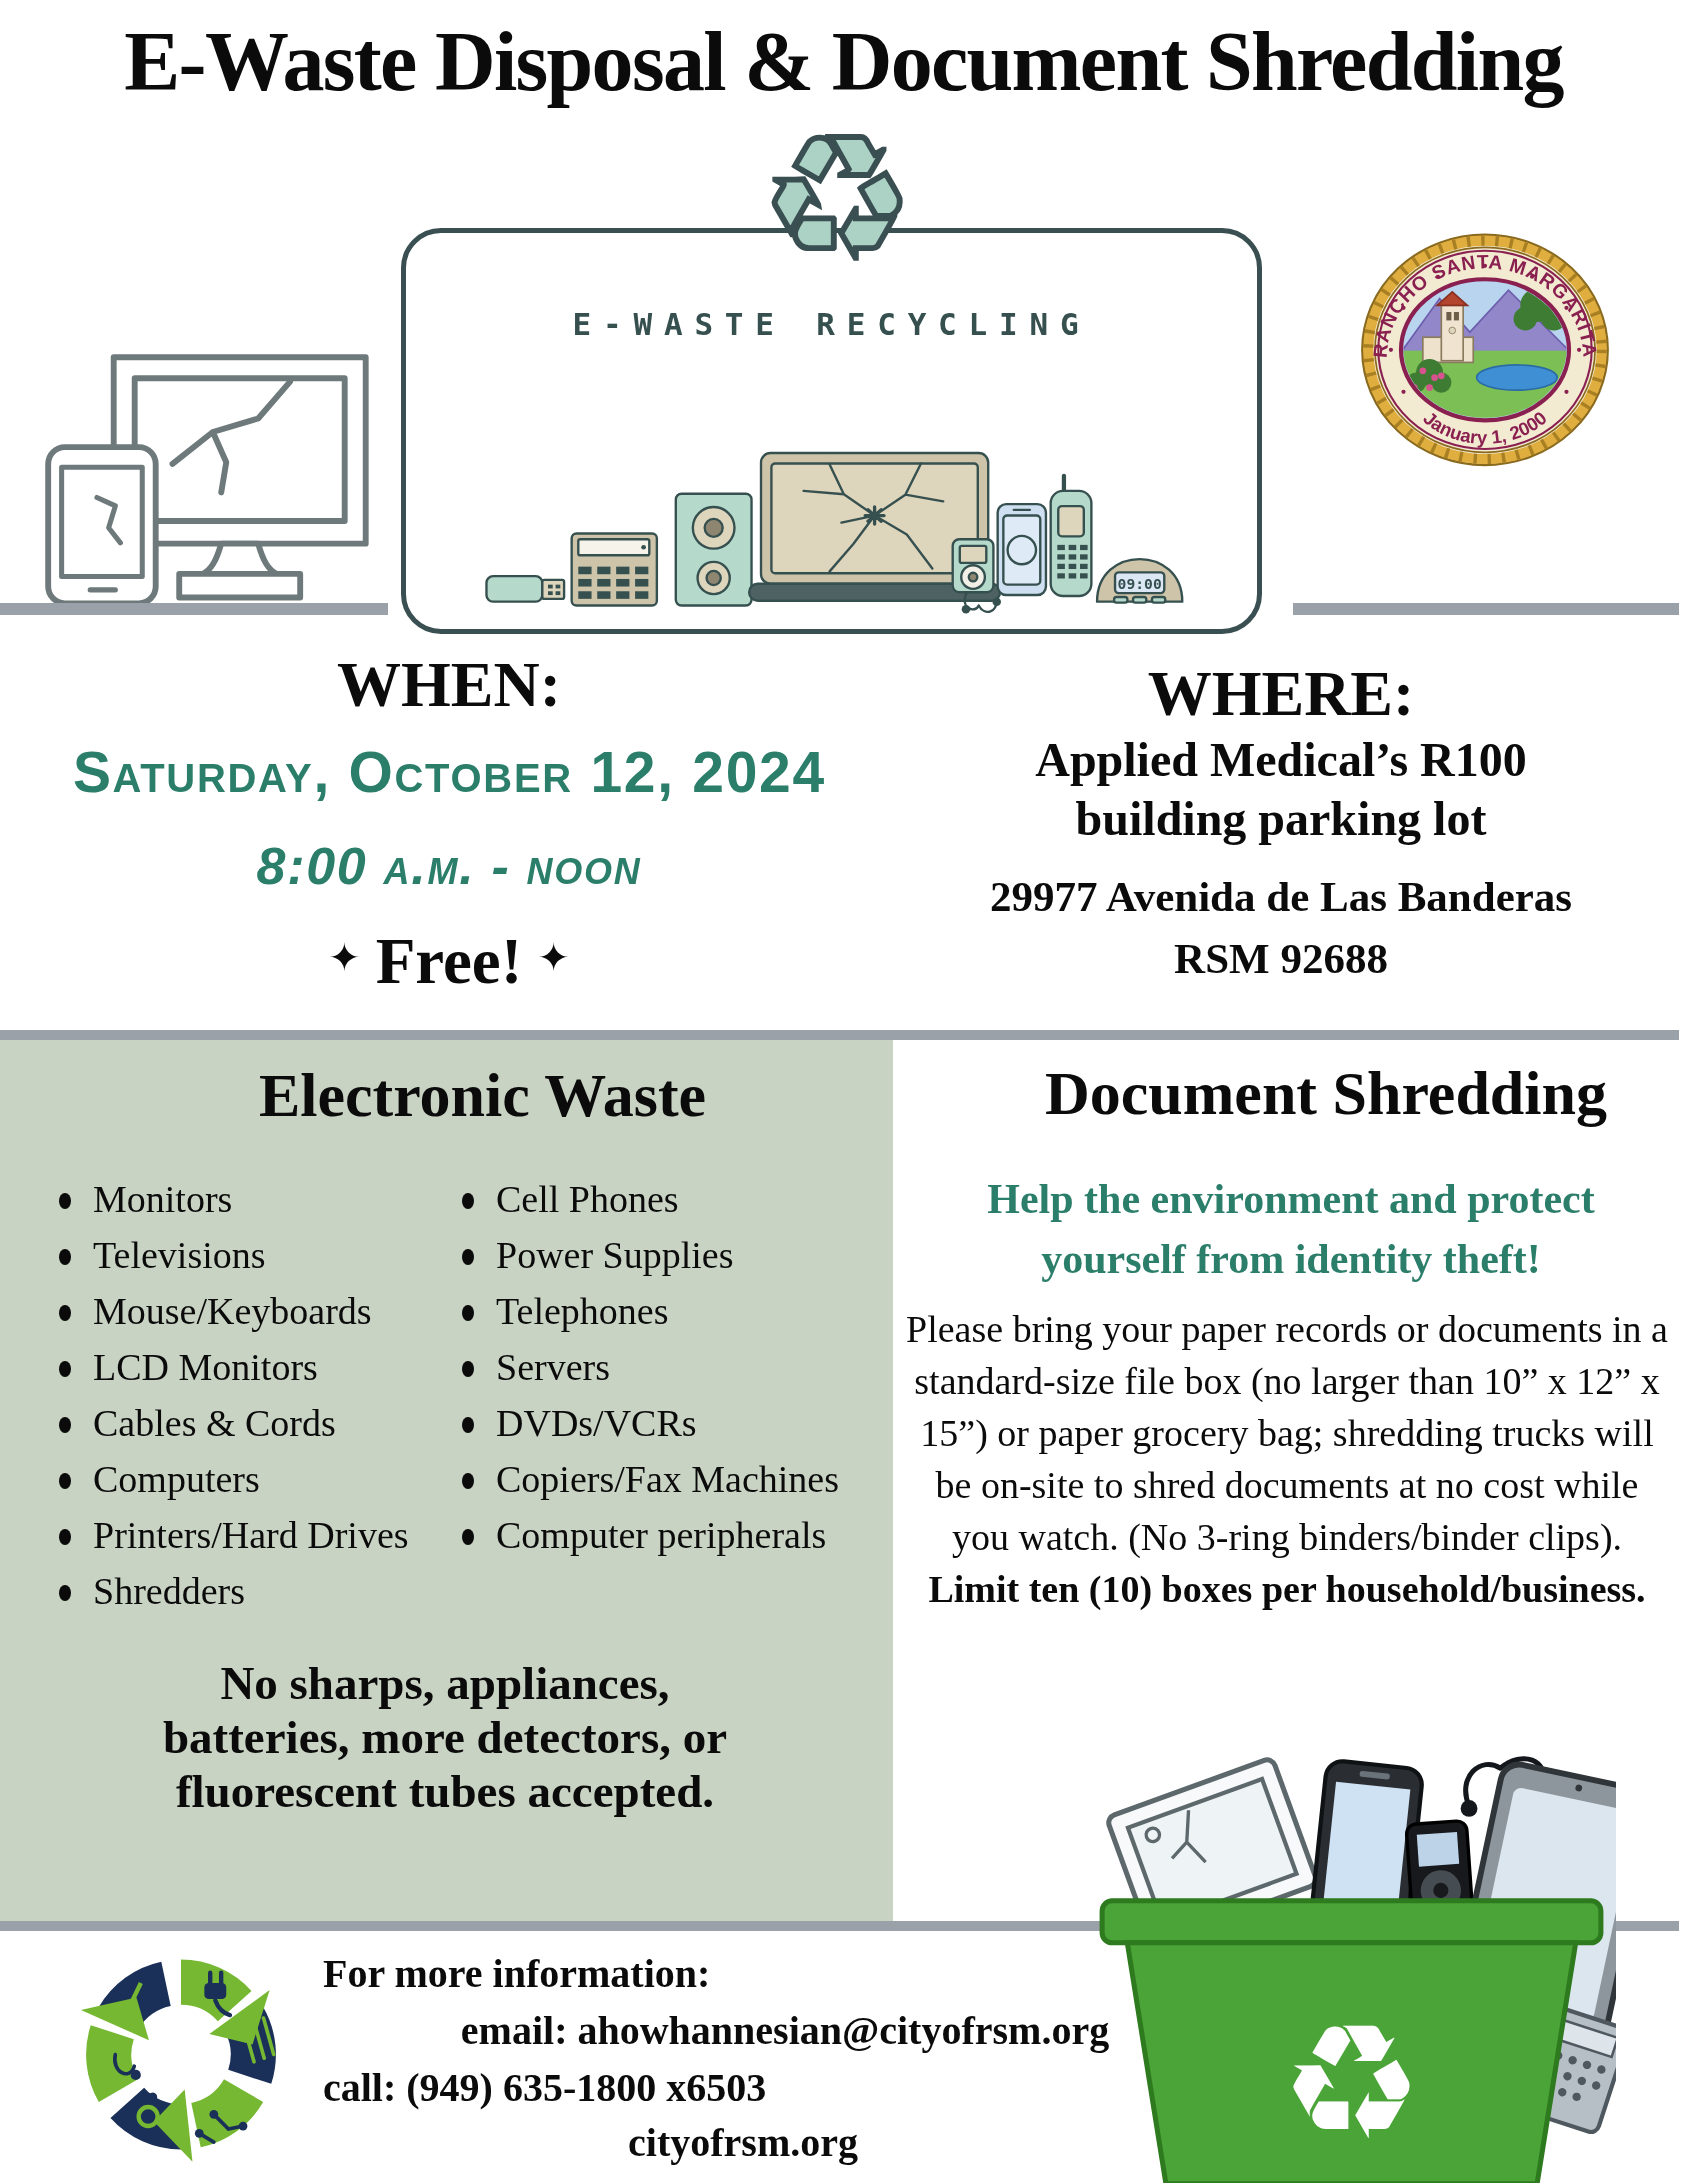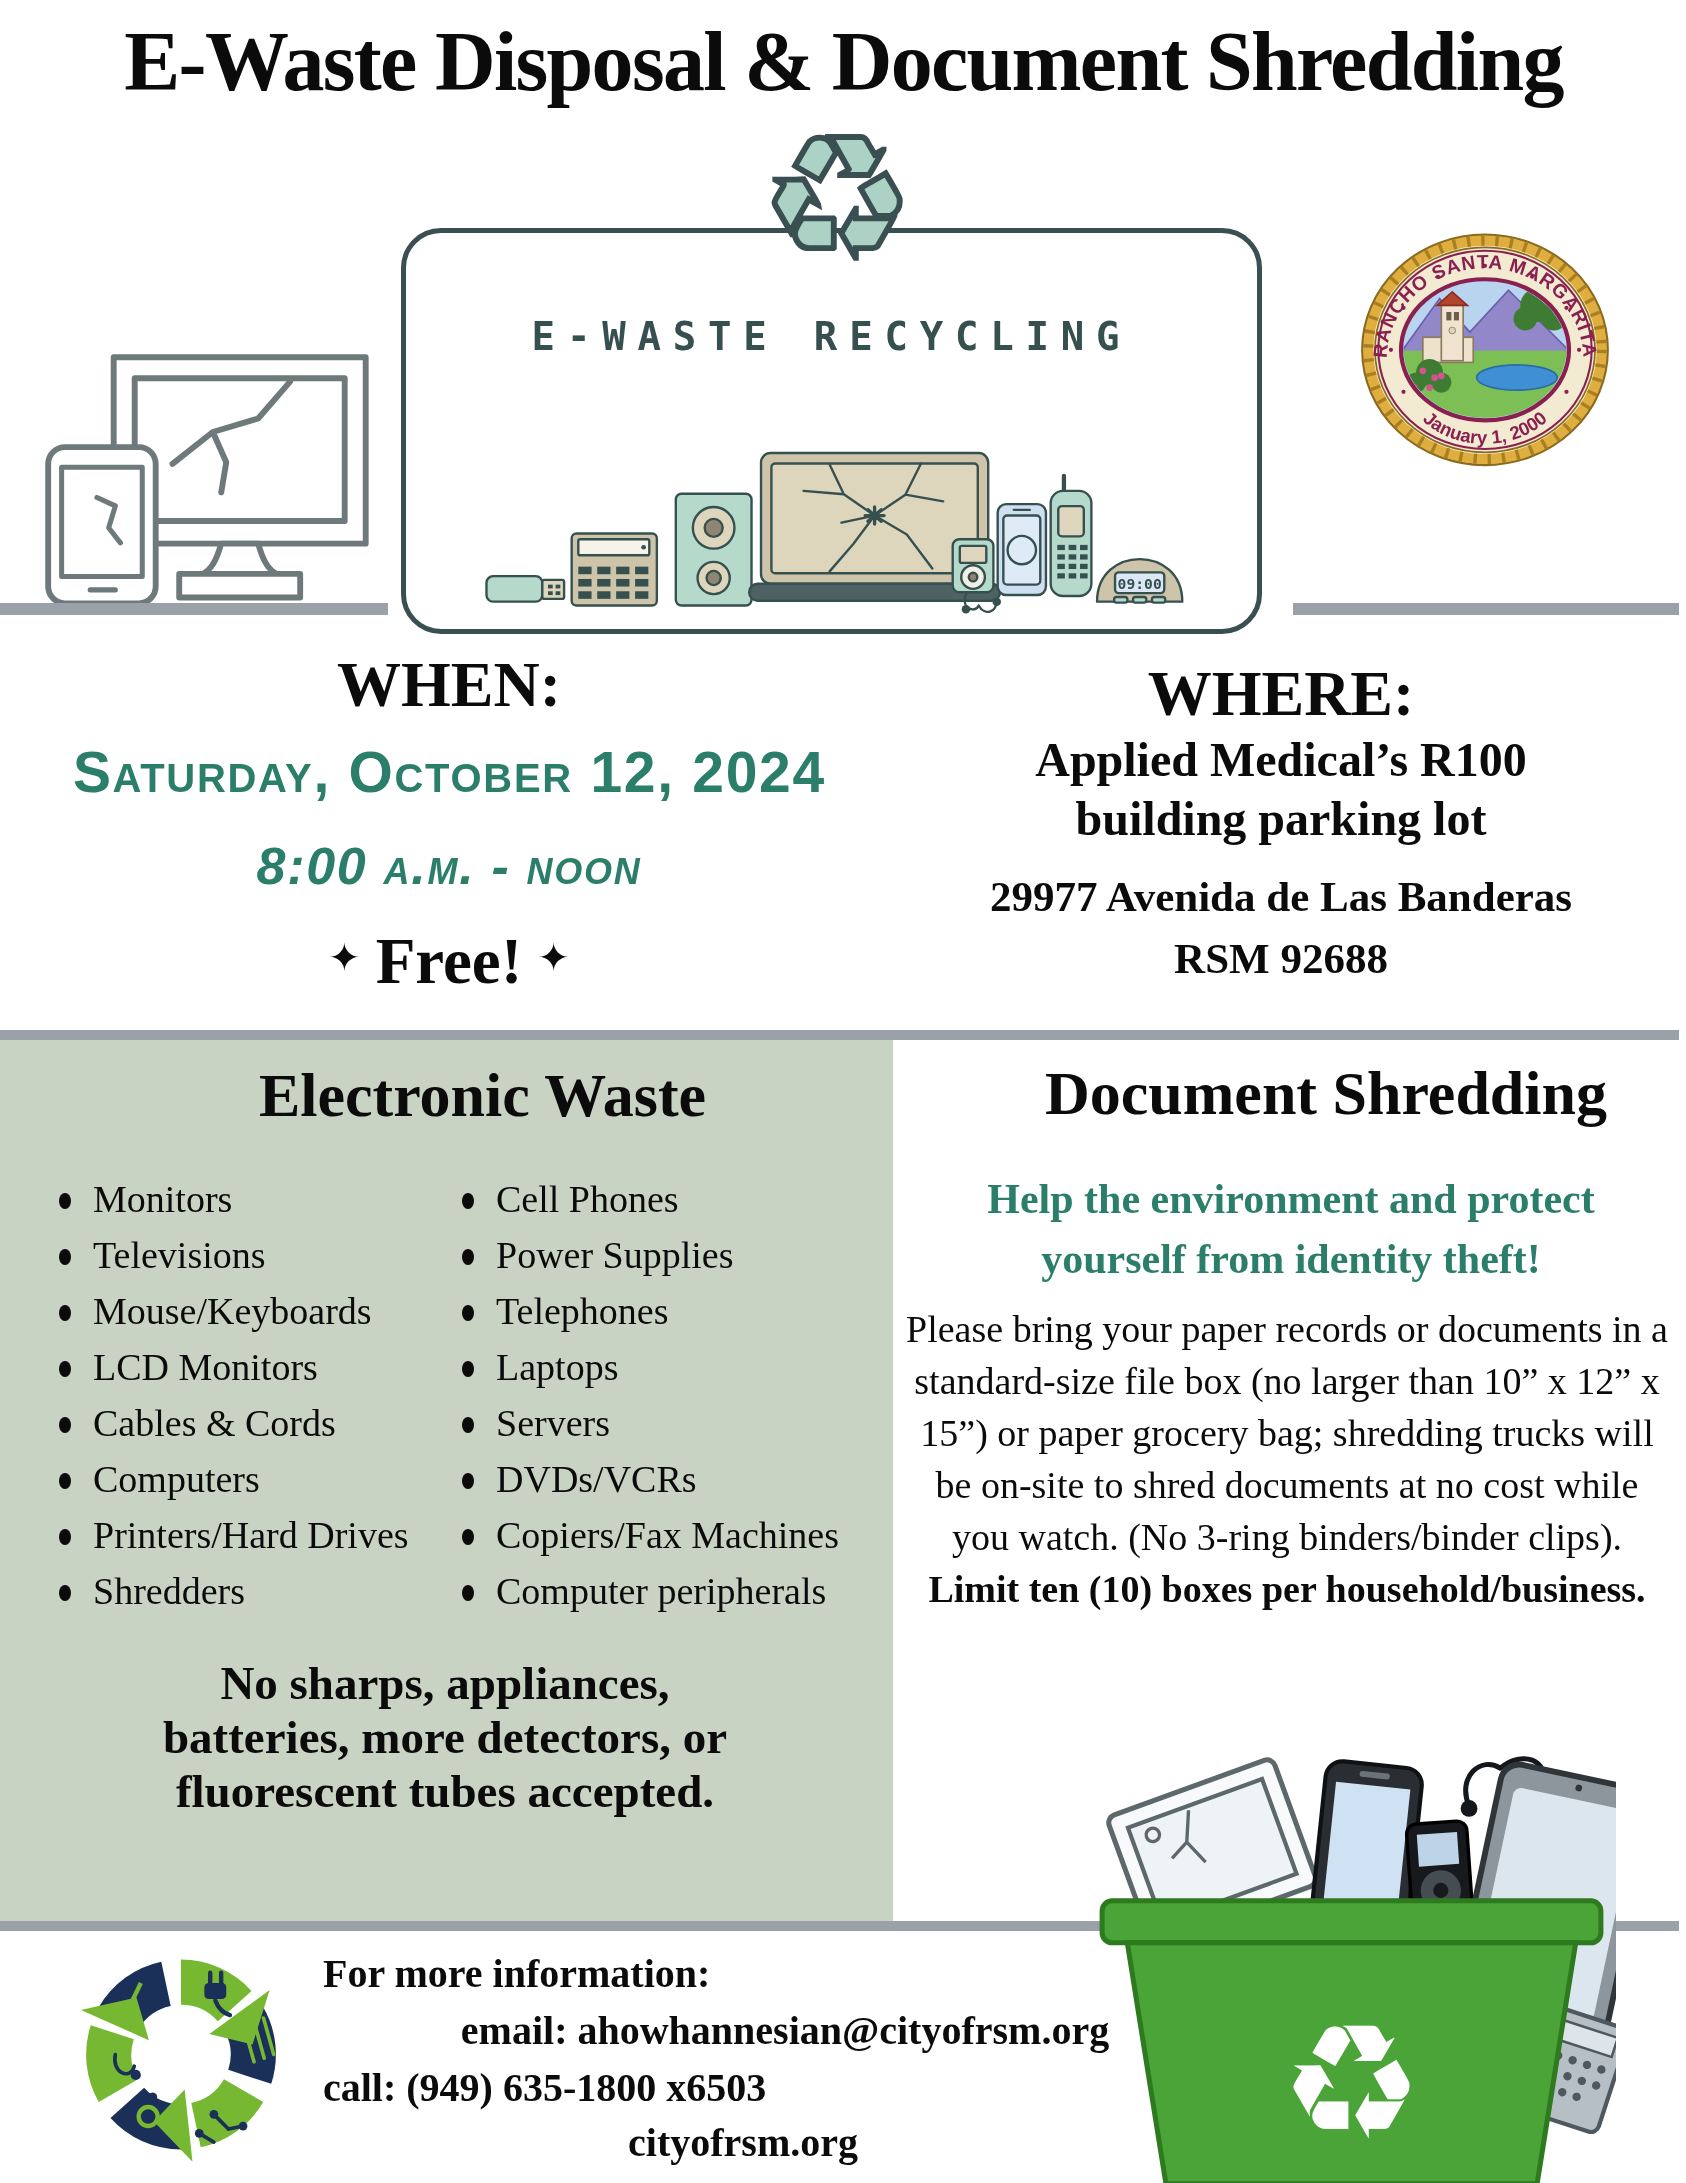--- a/index.html
+++ b/index.html
@@ -5,22 +5,22 @@
   html,body{margin:0;padding:0;background:#ffffff;}
   .page{position:relative;width:1679px;height:2183px;overflow:hidden;background:#ffffff;
         font-family:"Liberation Serif","DejaVu Serif",serif;color:#0b0b0b;}
   .abs{position:absolute;}
   .ctr{text-align:center;}
   .teal{color:#2b7e6a;}
   .flyer-title{left:0;top:13.4px;width:1687px;font-size:84px;font-weight:700;letter-spacing:-1.7px;white-space:nowrap;}
   .gray-rule{background:#9aa1a9;height:11.8px;}
   .hero-box{left:401px;top:228px;width:861px;height:406px;border:5px solid #3a4f52;border-radius:40px;
             box-sizing:border-box;background:#ffffff;}
-  .box-label{left:0;top:81px;width:100%;font-family:"DejaVu Sans Mono","Liberation Mono",monospace;
-             font-weight:700;font-size:39px;letter-spacing:11.8px;color:#36504f;}
+  .box-label{left:0;top:73px;width:100%;font-family:"DejaVu Sans Mono","Liberation Mono",monospace;
+             font-weight:700;font-size:31px;letter-spacing:11.8px;color:#36504f;}
   .recycle-glyph{left:760px;top:113px;font-family:"DejaVu Sans",sans-serif;font-size:172px;line-height:1;
                  color:#abd2c5;-webkit-text-stroke:5.9px #3a4f52;z-index:3;}
   .when-heading,.where-heading{font-size:64px;font-weight:700;}
   .when-date{font-size:57px;font-weight:700;font-family:"Liberation Sans","DejaVu Sans",sans-serif;
              font-variant:small-caps;letter-spacing:1.7px;}
   .when-time{font-size:52px;font-weight:700;font-family:"Liberation Sans","DejaVu Sans",sans-serif;
              font-variant:small-caps;letter-spacing:1.7px;font-style:italic;}
   .free-line{font-size:65px;font-weight:700;}
   .sparkle{font-family:"DejaVu Sans",sans-serif;font-size:39px;font-weight:400;vertical-align:11.8px;padding:0 15px;}
   .addr-lg{font-size:48px;font-weight:700;}
@@ -219,21 +219,20 @@
     <li>LCD Monitors</li>
     <li>Cables &amp; Cords</li>
     <li>Computers</li>
     <li>Printers/Hard Drives</li>
     <li>Shredders</li>
   </ul>
   <ul class="abs ew-list z2" style="left:449px;top:1171px;width:437px;">
     <li>Cell Phones</li>
     <li>Power Supplies</li>
     <li>Telephones</li>
-    <li>Laptops</li>
     <li>Servers</li>
     <li>DVDs/VCRs</li>
     <li>Copiers/Fax Machines</li>
     <li>Computer peripherals</li>
   </ul>
   <div class="abs ctr ew-note z2" style="left:46px;top:1656px;width:798px;">
     <span style="display:block">No sharps, appliances,</span>
     <span style="display:block">batteries, more detectors, or</span>
     <span style="display:block">fluorescent tubes accepted.</span>
   </div>

